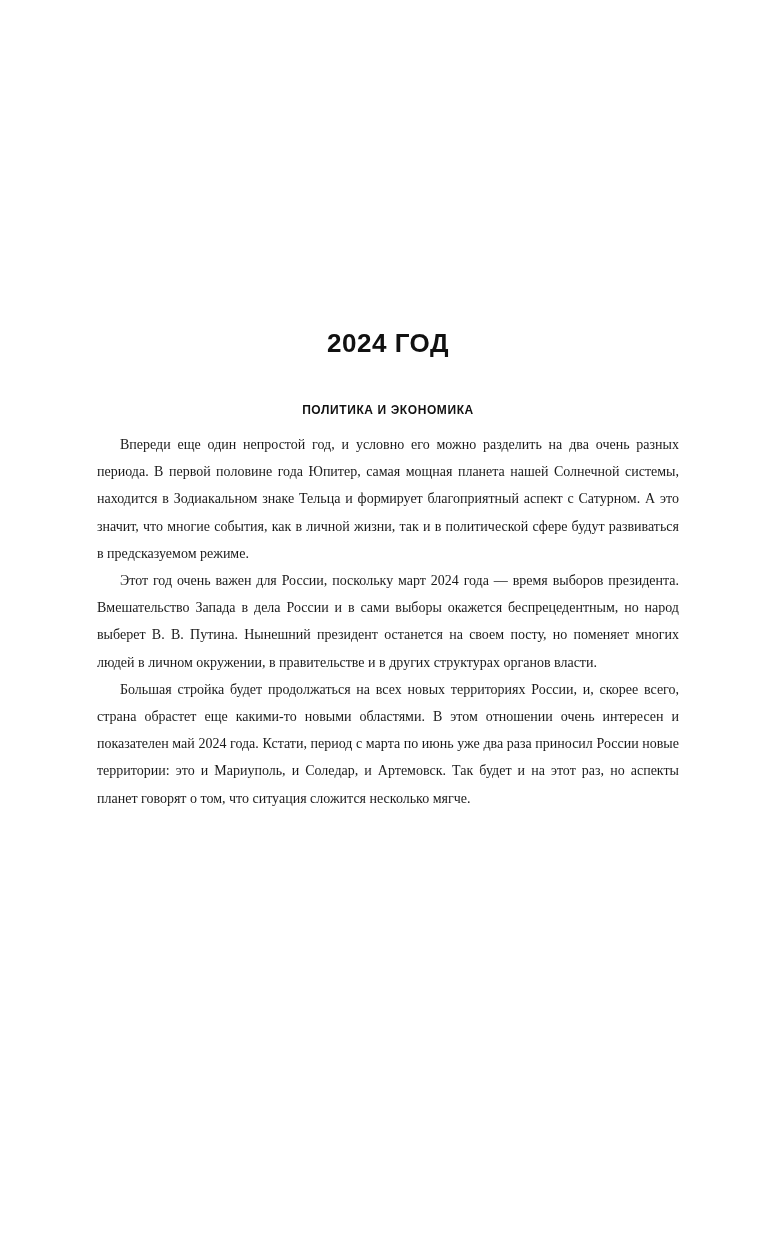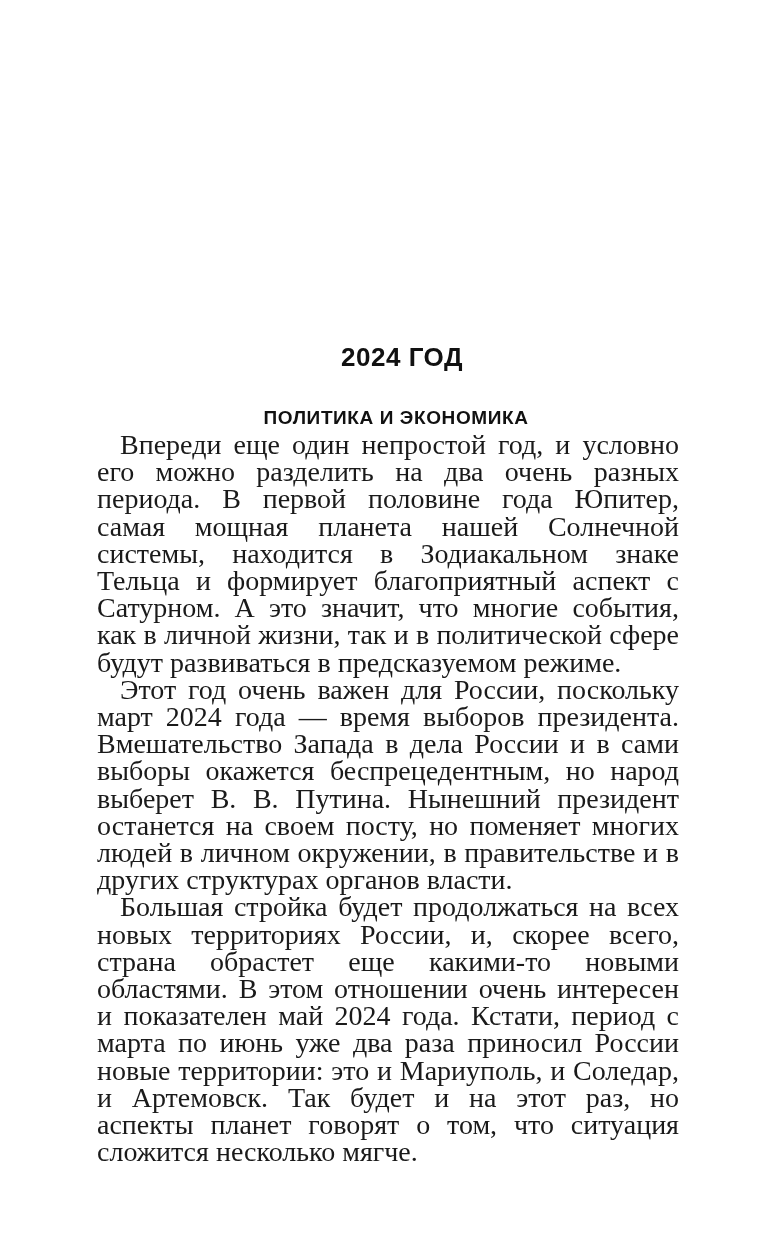--- a/index.html
+++ b/index.html
@@ -24,44 +24,44 @@
       position: absolute;
       left: 0;
       top: 325px;
       width: 582px;
       text-align: center;
       font-family: "Liberation Sans", "DejaVu Sans", sans-serif;
       font-weight: bold;
       font-size: 26px;
       letter-spacing: 0.5px;
       color: #111111;
-      margin: 14px;
+      margin: 0;
       line-height: 36px;
     }
     .section-title {
       position: absolute;
       left: 0;
       top: 396px;
       width: 582px;
       text-align: center;
       font-family: "Liberation Sans", "DejaVu Sans", sans-serif;
       font-weight: bold;
-      font-size: 19px;
+      font-size: 12px;
       letter-spacing: 0.6px;
       color: #111111;
-      margin: 8px;
+      margin: 0;
       line-height: 28px;
     }
     .body-text {
       position: absolute;
       left: 0;
       top: 431px;
       width: 582px;
       font-family: "Liberation Serif", "DejaVu Serif", serif;
-      font-size: 28px;
+      font-size: 14px;
       line-height: 27.2px;
       color: #1a1a1a;
     }
     .body-text p {
       margin: 0;
       text-indent: 23px;
       text-align: justify;
       hyphens: manual;
     }
   </style>

